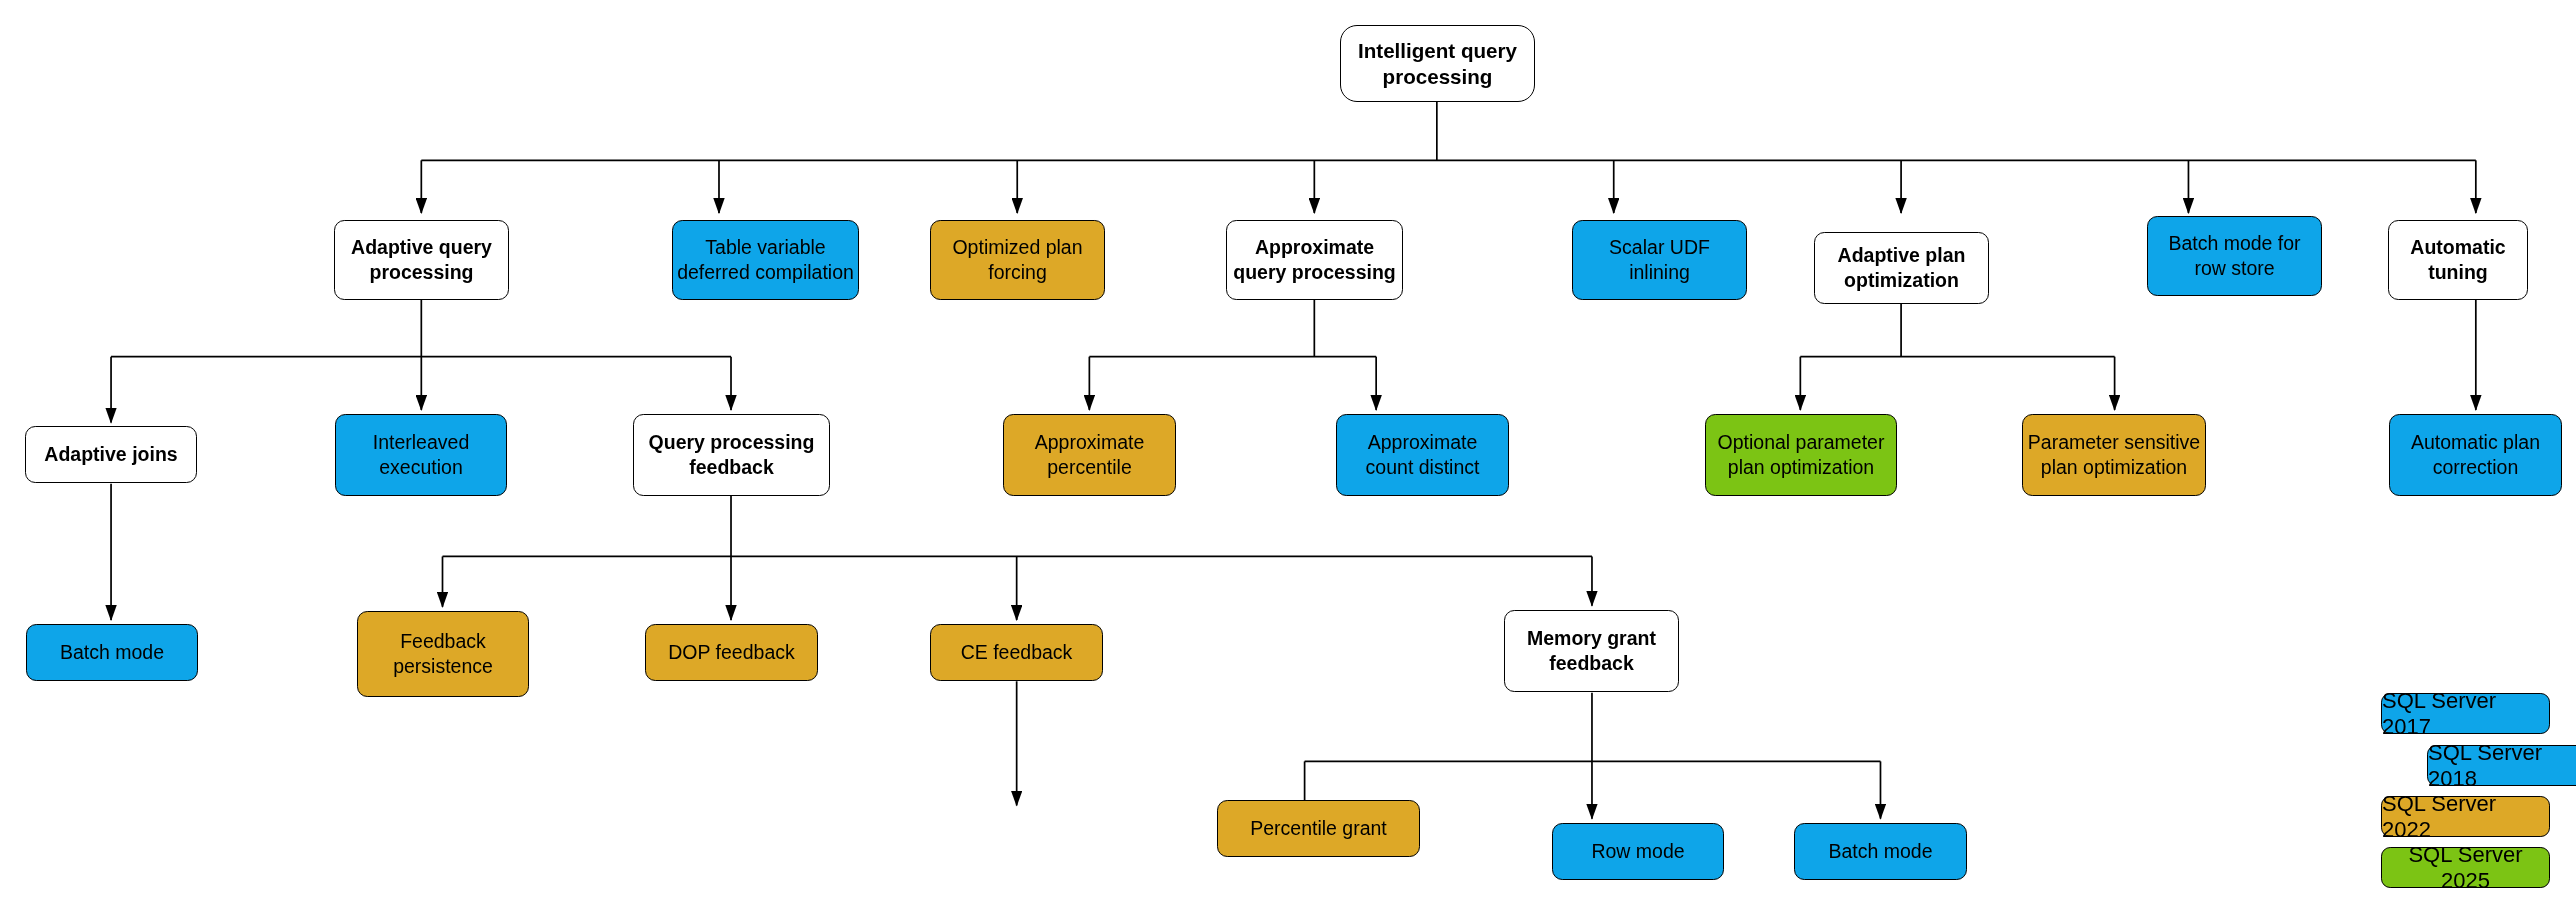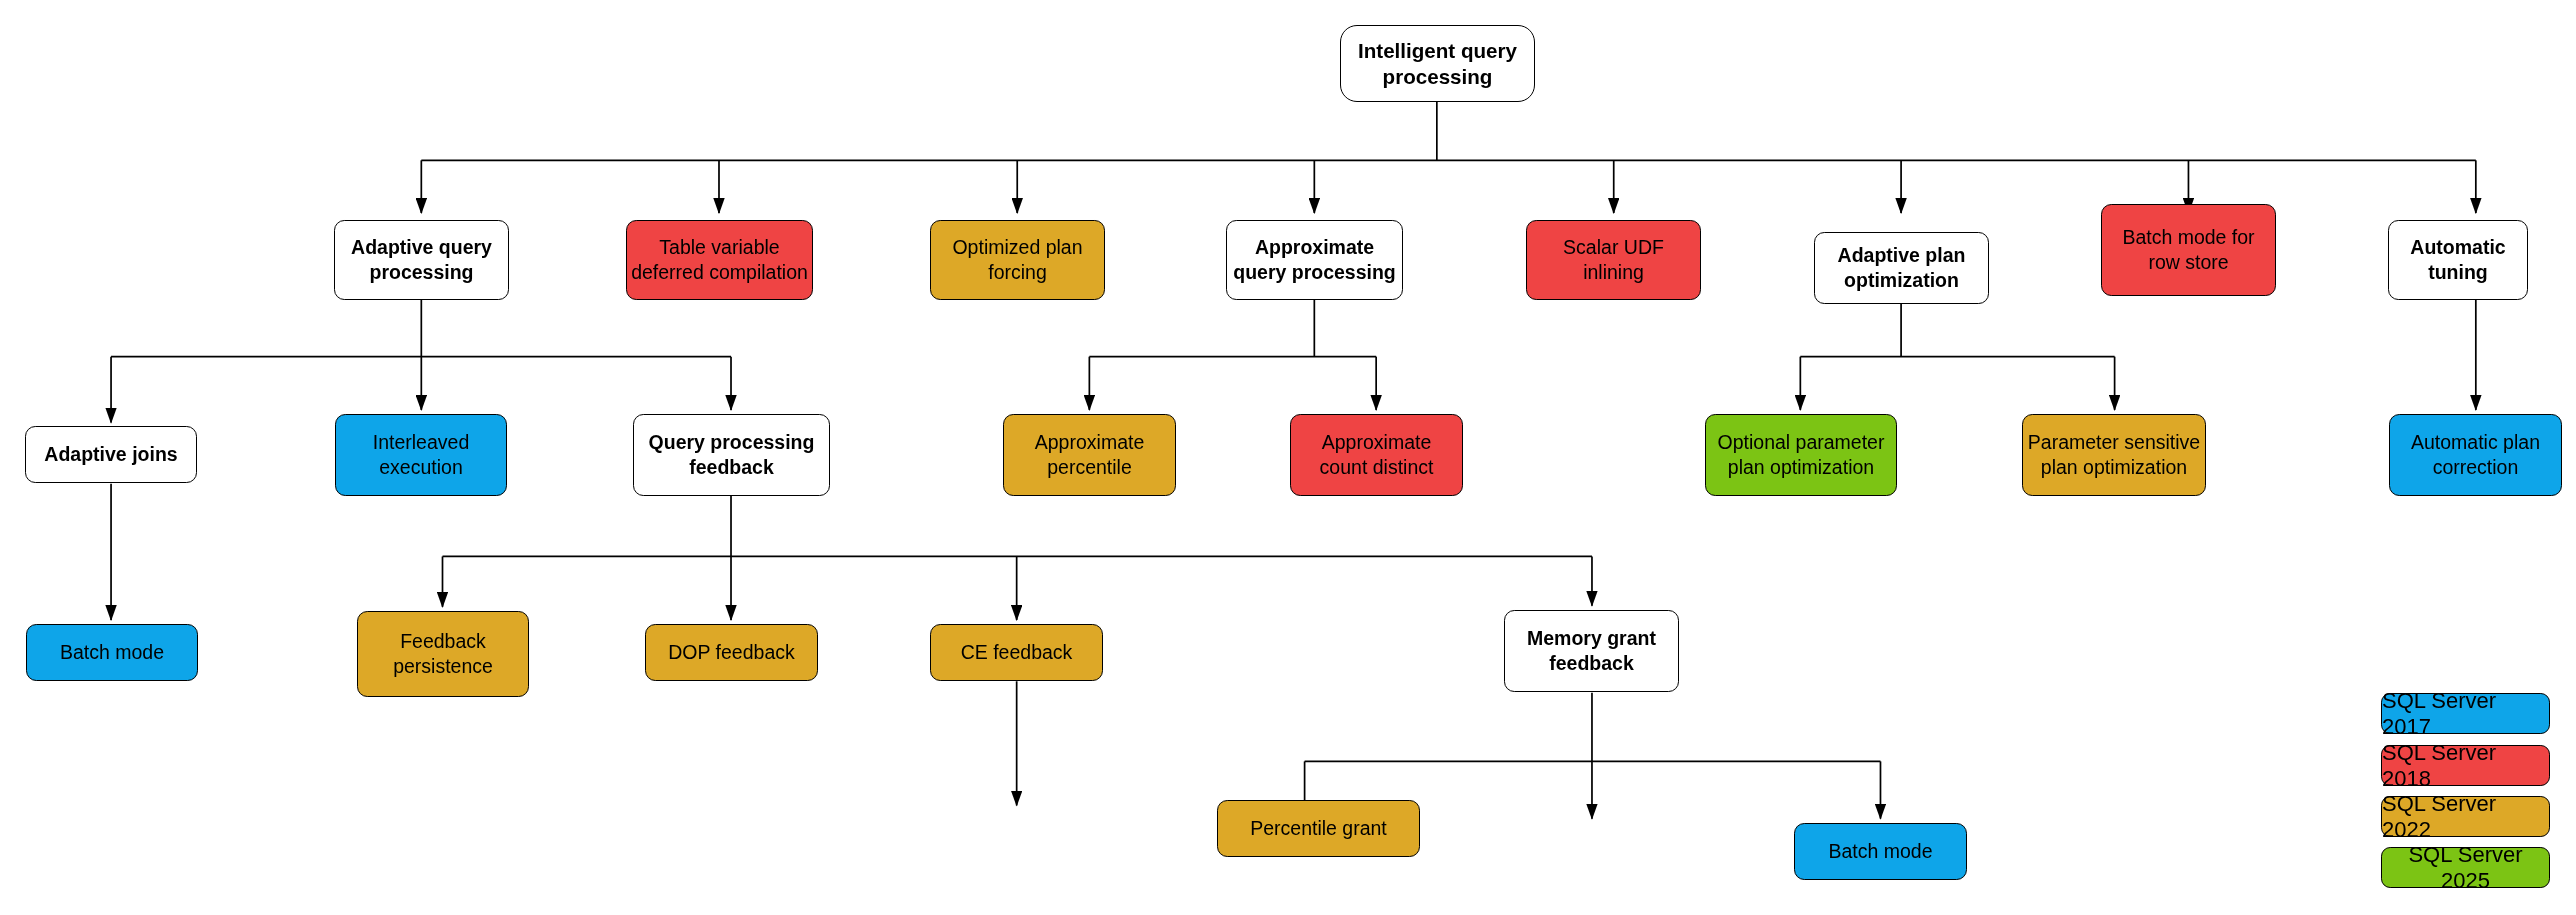--- a/index.html
+++ b/index.html
@@ -15,21 +15,21 @@
   .node{
     position:absolute;box-sizing:border-box;
     display:flex;align-items:center;justify-content:center;
     text-align:center;white-space:pre-line;
     background:#ffffff;border:1.7px solid #000;border-radius:10.3px;
     font-size:19.5px;line-height:1.26;padding:0 3px;
   }
   .group{font-weight:700;}
   .root{border-radius:17px;font-size:20.6px;}
   .v2017{background:#0ea5e9;}
-  .v2019{background:#ef4444;}
+  .v2019{background:#0ea5e9;margin-left:46px;}
   .v2022{background:#DDA827;}
   .v2025{background:#7CC414;text-align:center;}
   .legend-item{
     position:absolute;box-sizing:border-box;left:2381px;width:169px;height:41px;
     display:flex;align-items:center;justify-content:center;
     border:1.7px solid #000;border-radius:9.2px;font-size:22px;
   }
 </style>
 </head>
 <body>
@@ -114,21 +114,21 @@
   <div class="node v2019" style="left:626px;top:220px;width:187px;height:80px">Table variable
 deferred compilation</div>
   <div class="node v2022" style="left:930px;top:220px;width:175px;height:80px">Optimized plan
 forcing</div>
   <div class="node group" style="left:1226px;top:220px;width:177px;height:80px">Approximate
 query processing</div>
   <div class="node v2019" style="left:1526px;top:220px;width:175px;height:80px">Scalar UDF
 inlining</div>
   <div class="node group" style="left:1814px;top:232px;width:175px;height:72px">Adaptive plan
 optimization</div>
-  <div class="node v2019" style="left:2101px;top:204px;width:175px;height:92px">Batch mode for
+  <div class="node v2019" style="left:2101px;top:216px;width:175px;height:80px">Batch mode for
 row store</div>
   <div class="node group" style="left:2388px;top:220px;width:140px;height:80px">Automatic
 tuning</div>
 
   <div class="node group" style="left:25px;top:426px;width:172px;height:57px">Adaptive joins</div>
   <div class="node v2017" style="left:335px;top:414px;width:172px;height:82px">Interleaved
 execution</div>
   <div class="node group" style="left:633px;top:414px;width:197px;height:82px">Query processing
 feedback</div>
   <div class="node v2022" style="left:1003px;top:414px;width:173px;height:82px">Approximate
@@ -144,20 +144,21 @@
 
   <div class="node v2017" style="left:26px;top:624px;width:172px;height:57px">Batch mode</div>
   <div class="node v2022" style="left:357px;top:611px;width:172px;height:86px">Feedback
 persistence</div>
   <div class="node v2022" style="left:645px;top:624px;width:173px;height:57px">DOP feedback</div>
   <div class="node v2022" style="left:930px;top:624px;width:173px;height:57px">CE feedback</div>
   <div class="node group" style="left:1504px;top:610px;width:175px;height:82px">Memory grant
 feedback</div>
 
   <div class="node v2022" style="left:1217px;top:800px;width:203px;height:57px">Percentile grant</div>
+  <div class="node v2019" style="left:1506px;top:823px;width:172px;height:57px">Row mode</div>
   <div class="node v2017" style="left:1794px;top:823px;width:173px;height:57px">Batch mode</div>
 
   <div class="legend-item v2017" style="top:693px">SQL Server 2017</div>
   <div class="legend-item v2019" style="top:745px">SQL Server 2018</div>
   <div class="legend-item v2022" style="top:796px">SQL Server 2022</div>
   <div class="legend-item v2025" style="top:847px">SQL Server 2025</div>
 
 </div>
 
 

